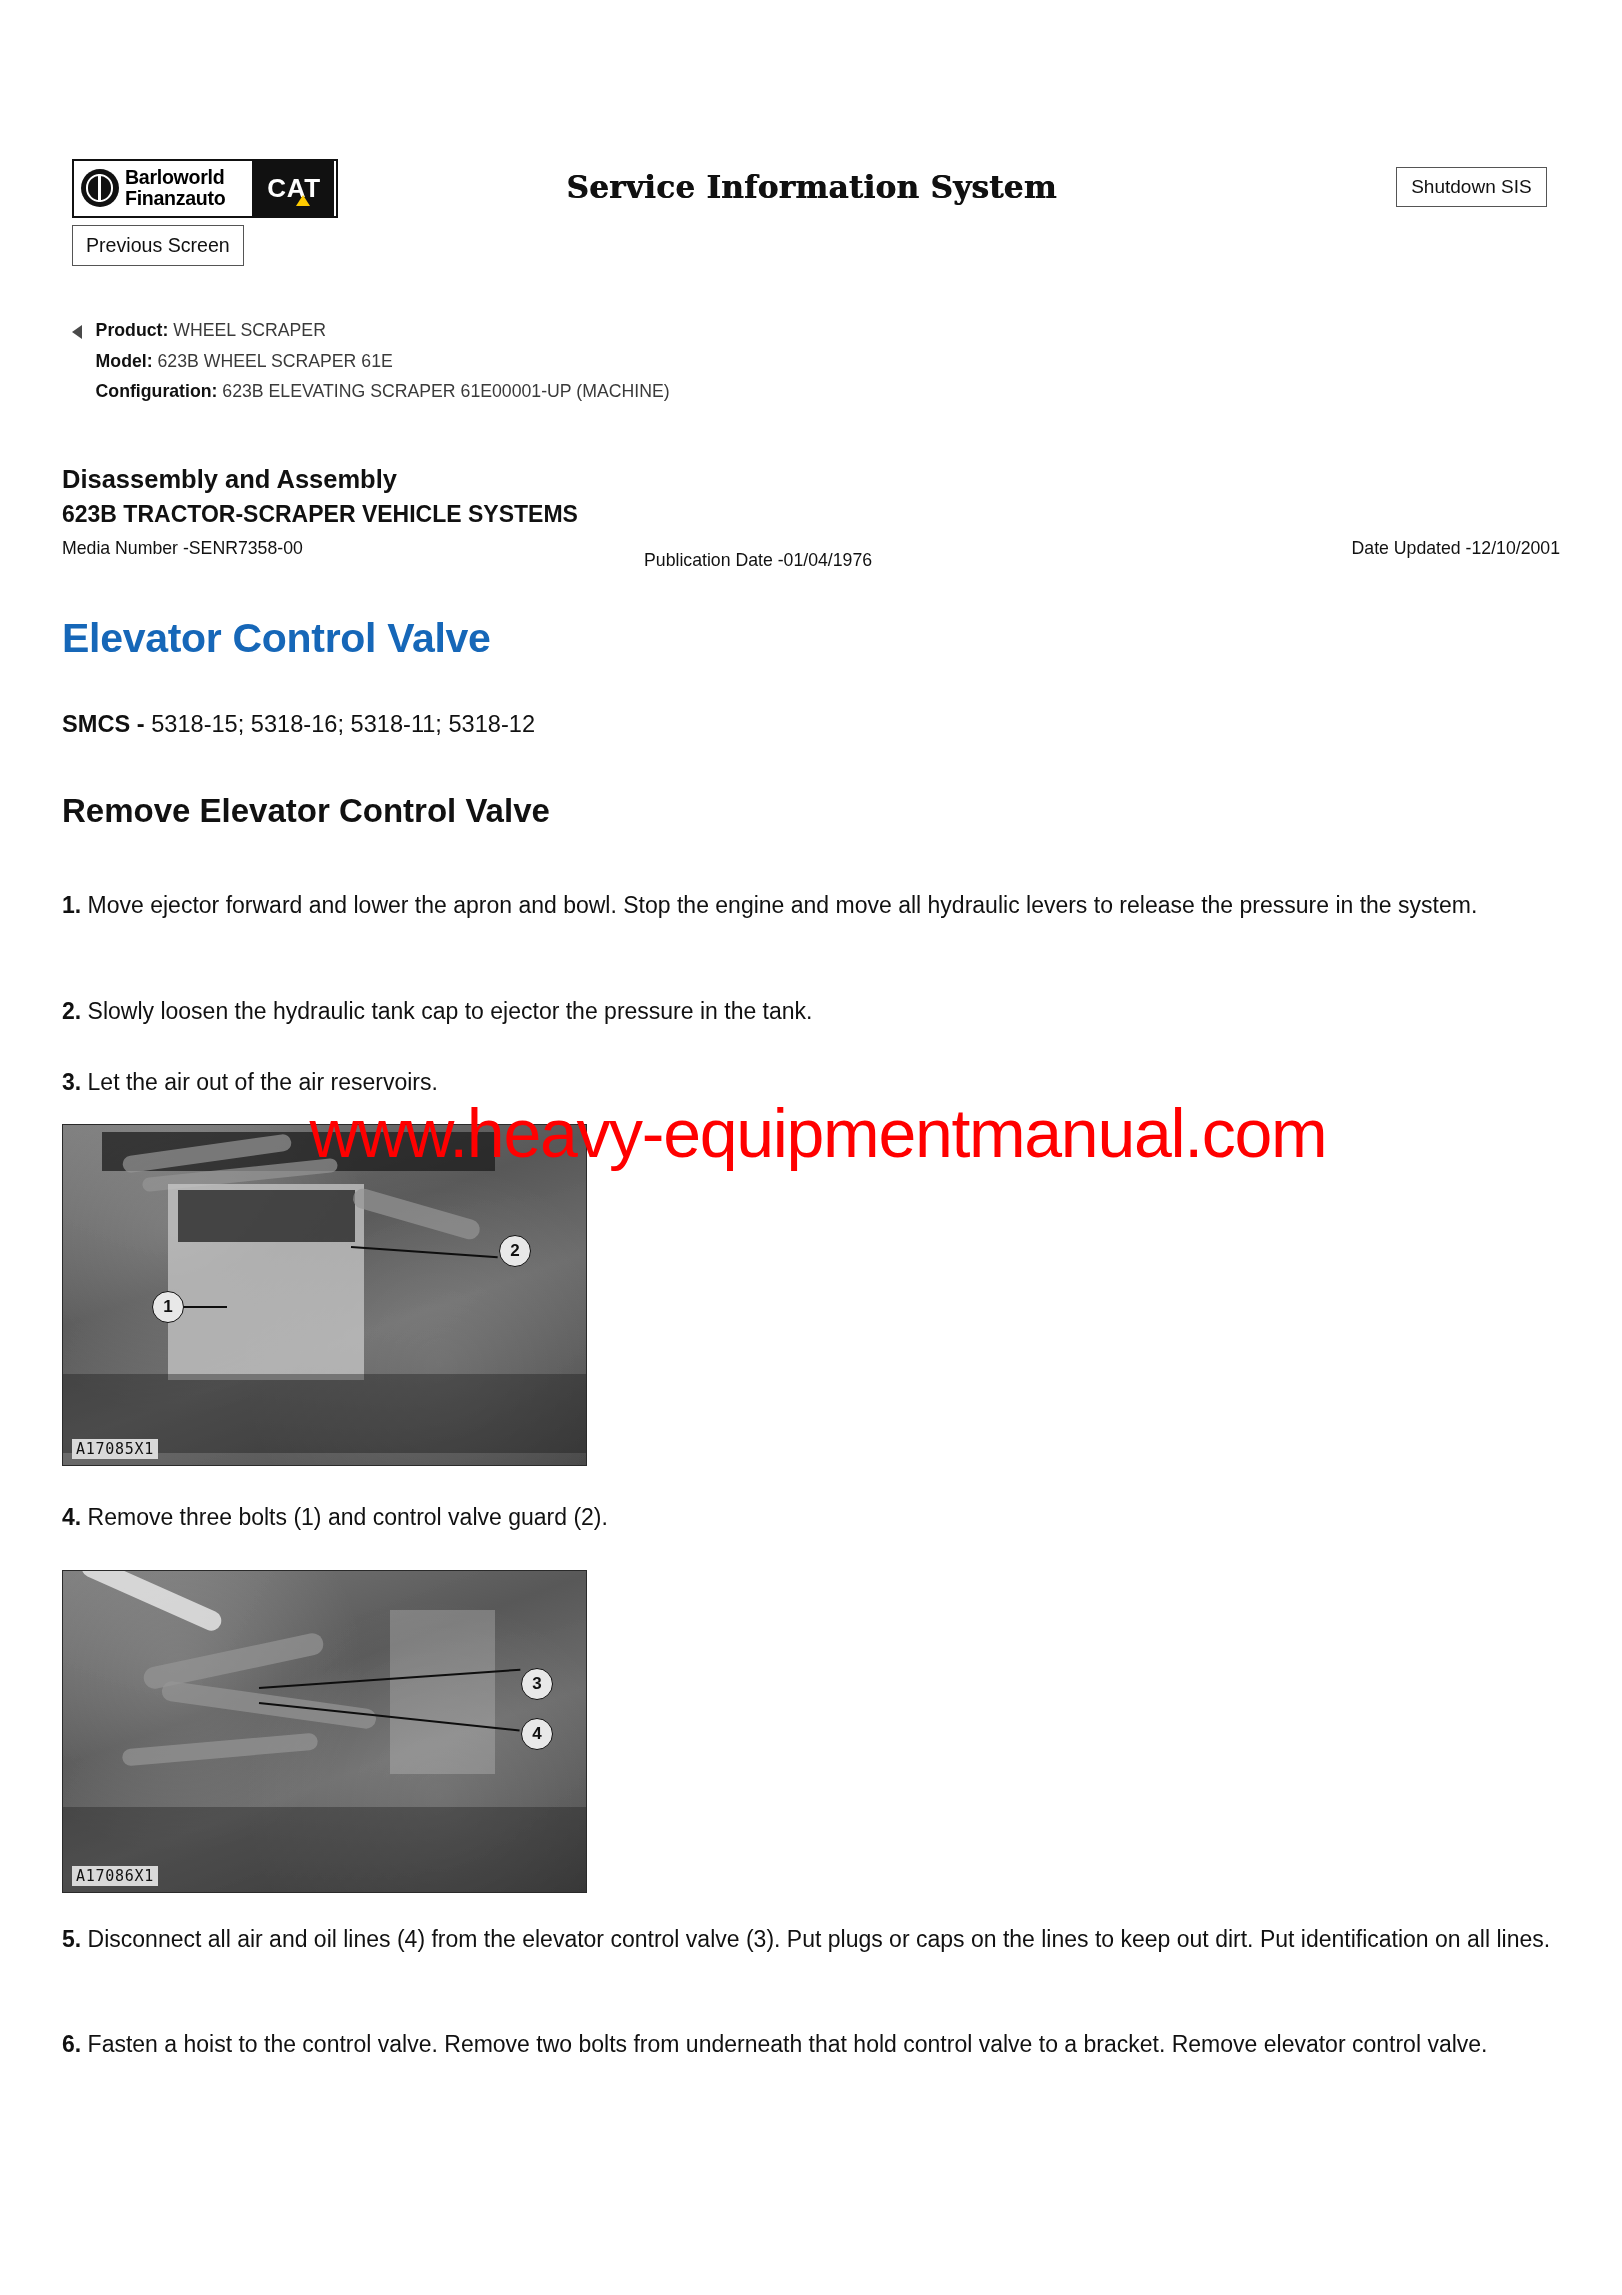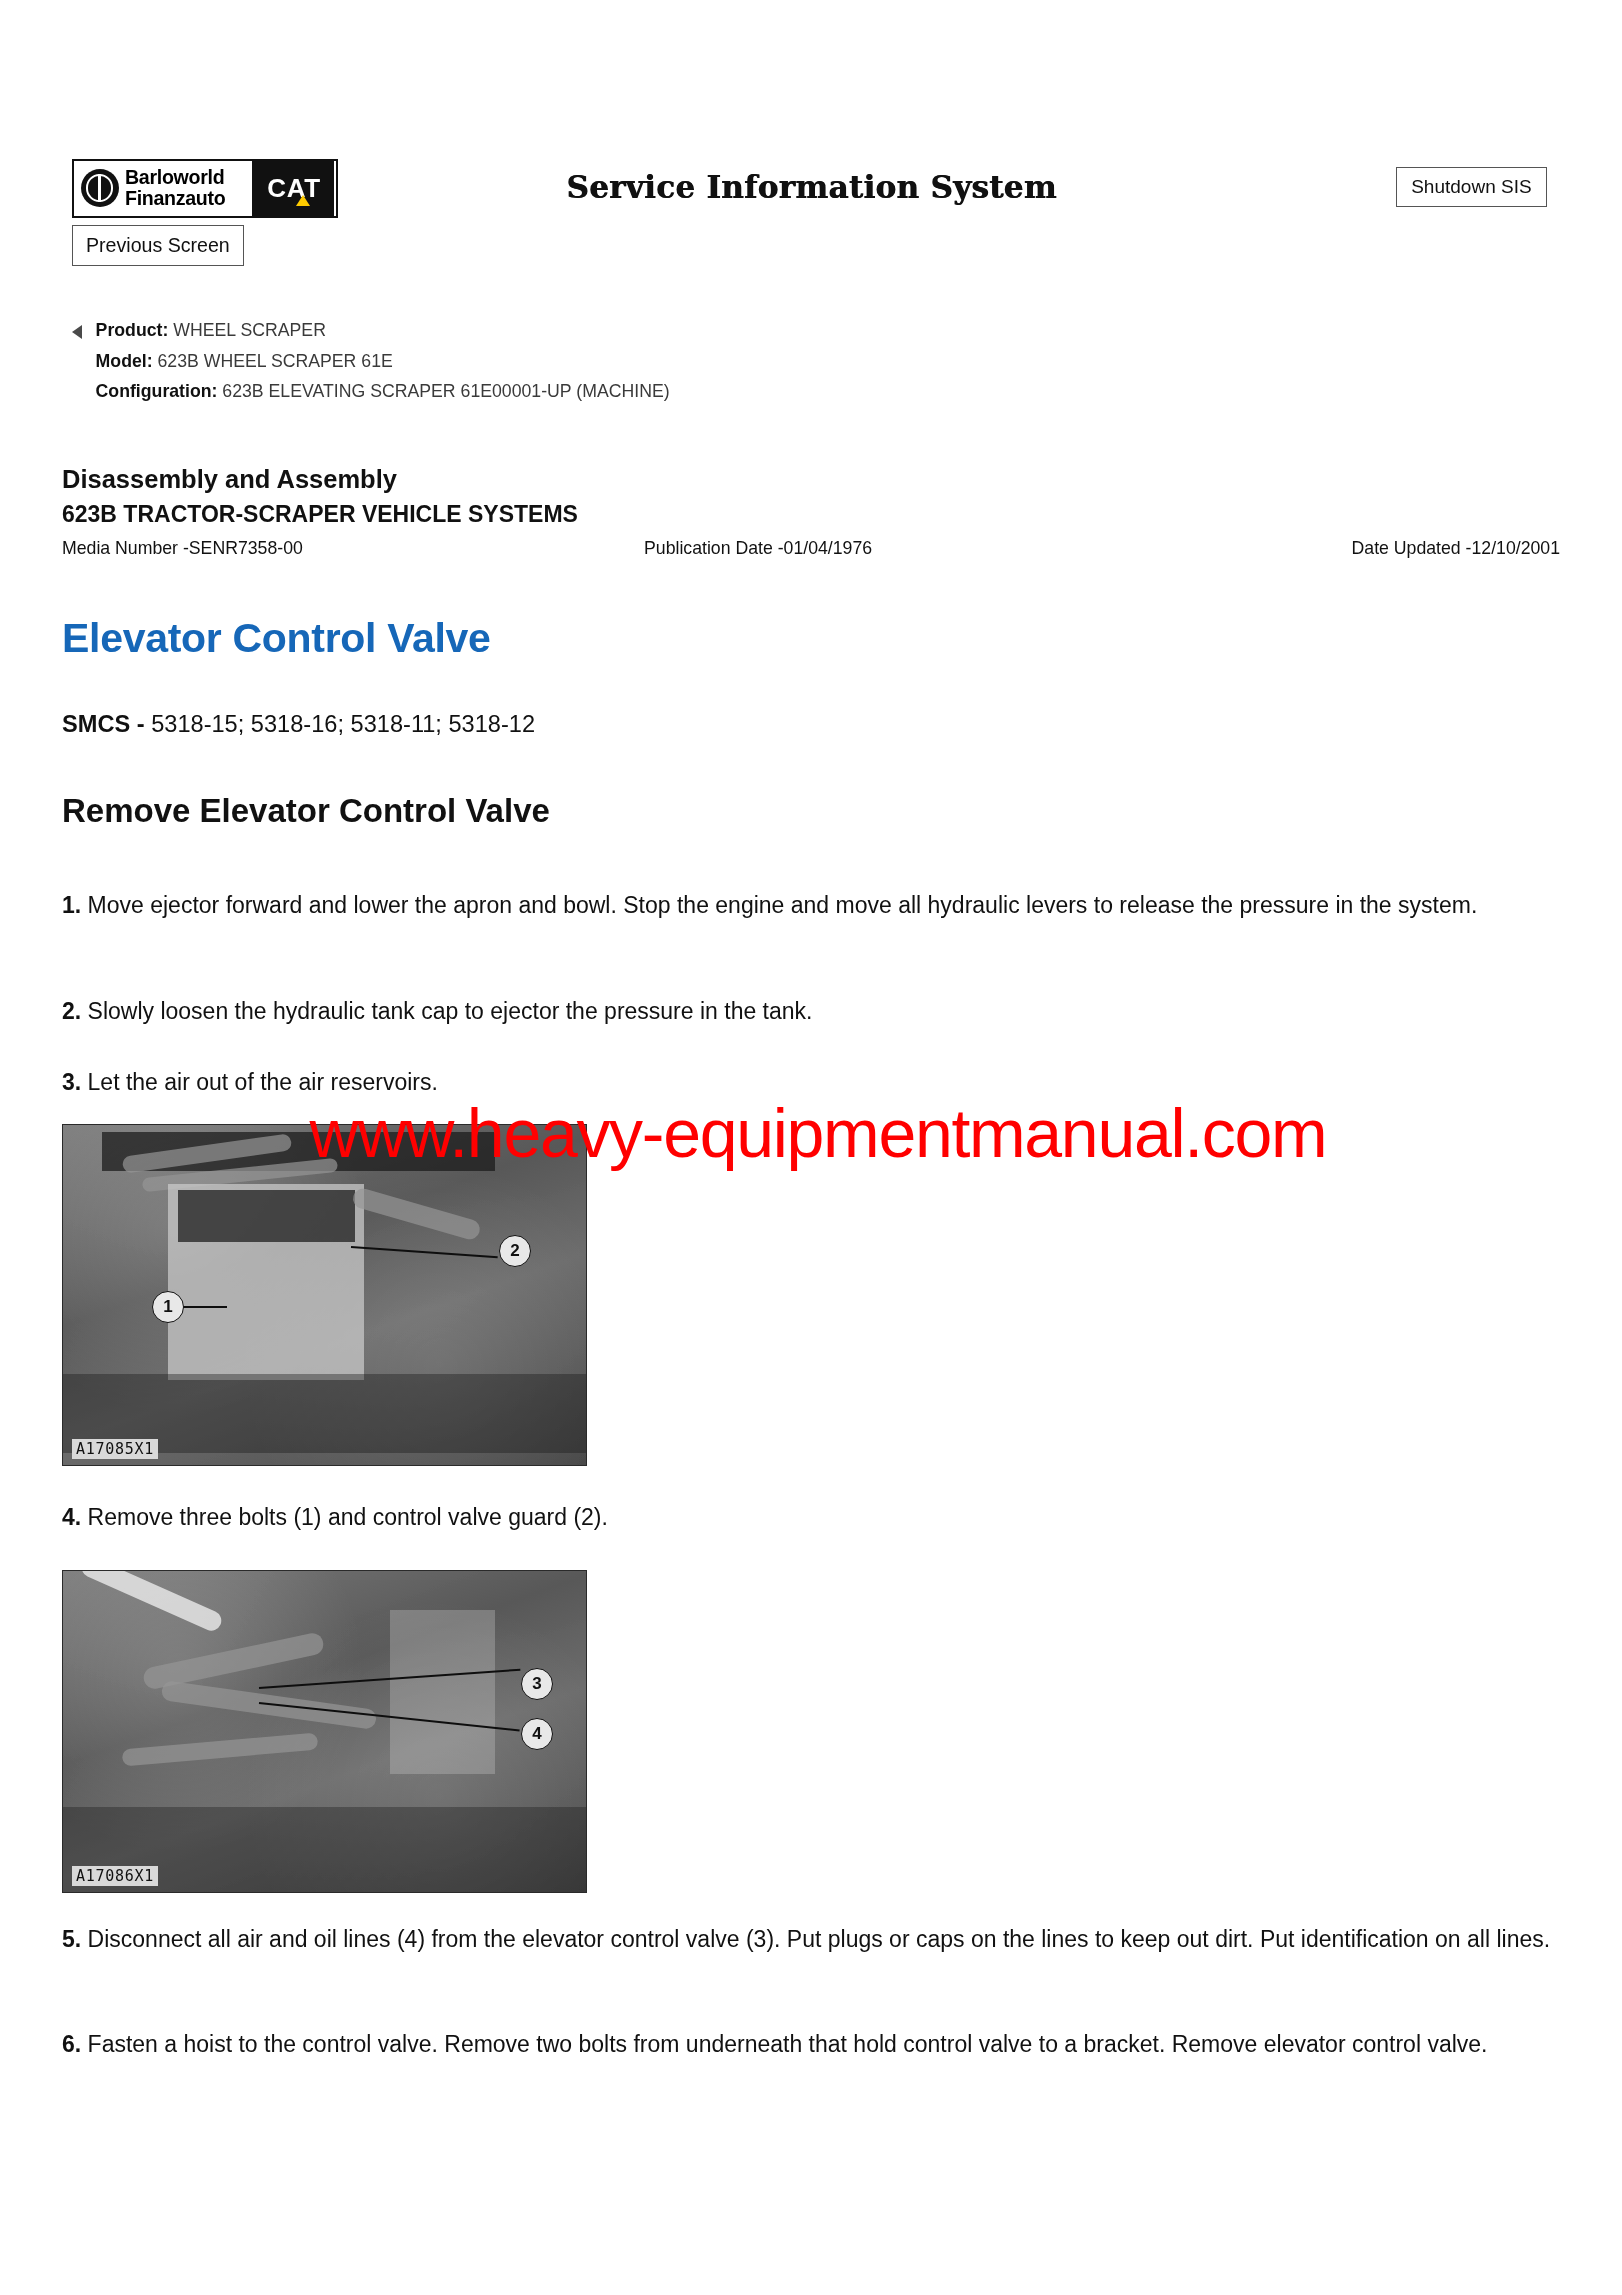--- a/index.html
+++ b/index.html
@@ -202,21 +202,21 @@
     margin-bottom: 10.5px;
   }
   .doc-meta-line {
     position: relative;
     height: 23.6px;
     font-size: 17.7px;
     font-weight: normal;
     color: #111;
   }
   .doc-meta-line .m1 { position: absolute; left: 0; }
-  .doc-meta-line .m2 { position: absolute; left: 582px; }
+  .doc-meta-line .m2 { position: absolute; left: 582px; margin-top: 12px; }
   .doc-meta-line .m3 { position: absolute; right: 0; }
 
   .title-main {
     position: absolute;
     left: 62px;
     top: 615px;
     font-size: 41px;
     font-weight: bold;
     color: #1667b8;
     letter-spacing: -0.3px;

